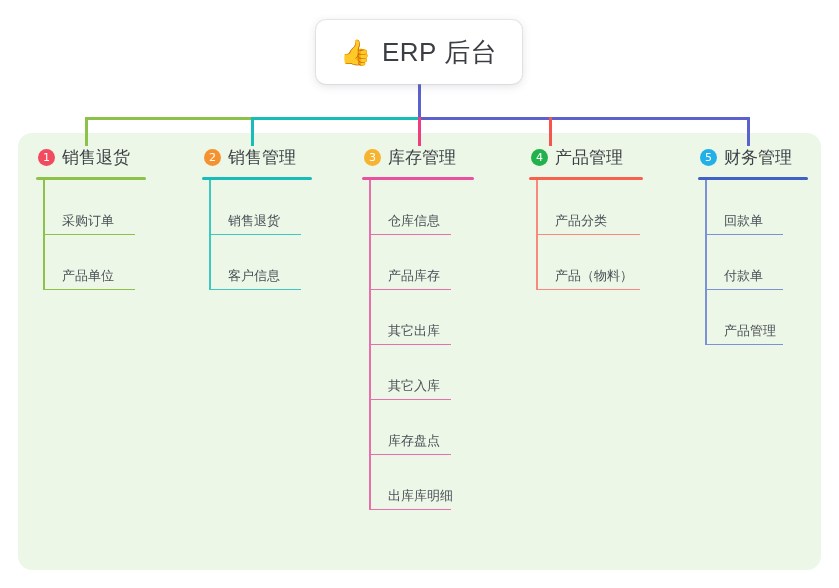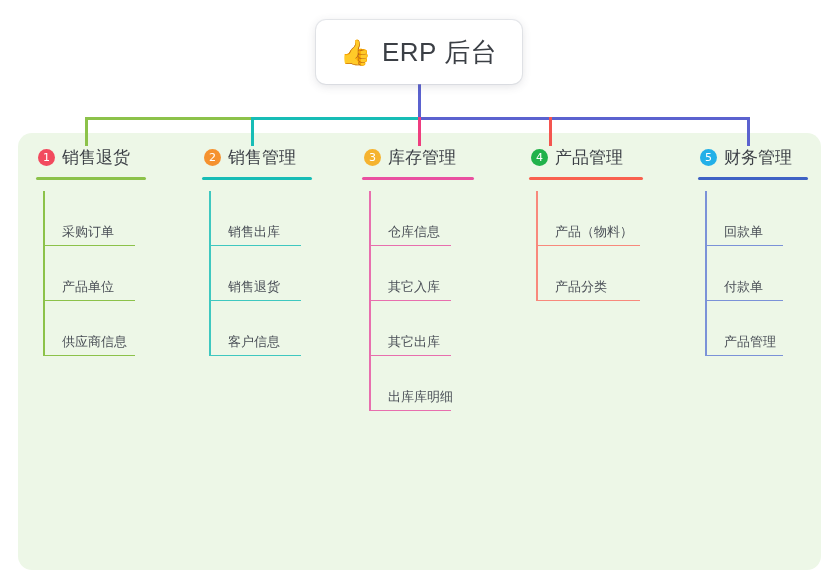--- a/index.html
+++ b/index.html
@@ -103,21 +103,21 @@
     white-space: nowrap;
   }
   .branch-rule {
     height: 3px;
     border-radius: 2px;
     margin-top: 7px;
   }
 
   .items {
     position: relative;
-    margin-top: 11px;
+    margin-top: 0;
     padding-left: 0;
   }
   .item-spine {
     position: absolute;
     left: 7px;
     top: 0;
     bottom: 0;
     width: 2px;
   }
   .item {
@@ -189,39 +189,31 @@
         <div class="items">
           <div class="item-spine" style="background: rgb(140, 194, 74);"></div>
           <div class="item">
             <span class="item-label">采购订单</span>
             <div class="item-rule" style="background: rgb(140, 194, 74);"></div>
           </div>
           <div class="item">
             <span class="item-label">产品单位</span>
             <div class="item-rule" style="background: rgb(140, 194, 74);"></div>
           </div>
-          <div class="item">
-            <span class="item-label">供应商信息</span>
-            <div class="item-rule" style="background: rgb(140, 194, 74);"></div>
-          </div>
         </div>
       </div>
       <div class="branch c2" style="left: 202px;">
         <div class="branch-header">
           <span class="badge" style="background: rgb(245, 146, 47);">2</span>
           <span class="branch-title">销售管理</span>
         </div>
         <div class="branch-rule" style="background: rgb(23, 189, 182); width: 110px;"></div>
         <div class="items">
           <div class="item-spine" style="background: rgb(63, 200, 192);"></div>
           <div class="item">
-            <span class="item-label">销售出库</span>
-            <div class="item-rule" style="background: rgb(63, 200, 192);"></div>
-          </div>
-          <div class="item">
             <span class="item-label">销售退货</span>
             <div class="item-rule" style="background: rgb(63, 200, 192);"></div>
           </div>
           <div class="item">
             <span class="item-label">客户信息</span>
             <div class="item-rule" style="background: rgb(63, 200, 192);"></div>
           </div>
         </div>
       </div>
       <div class="branch c3" style="left: 362px;">
@@ -230,49 +222,57 @@
           <span class="branch-title">库存管理</span>
         </div>
         <div class="branch-rule" style="background: rgb(233, 80, 160); width: 112px;"></div>
         <div class="items">
           <div class="item-spine" style="background: rgb(232, 111, 174);"></div>
           <div class="item">
             <span class="item-label">仓库信息</span>
             <div class="item-rule" style="background: rgb(232, 111, 174);"></div>
           </div>
           <div class="item">
+            <span class="item-label">产品库存</span>
+            <div class="item-rule" style="background: rgb(232, 111, 174);"></div>
+          </div>
+          <div class="item">
+            <span class="item-label">其它出库</span>
+            <div class="item-rule" style="background: rgb(232, 111, 174);"></div>
+          </div>
+          <div class="item">
             <span class="item-label">其它入库</span>
             <div class="item-rule" style="background: rgb(232, 111, 174);"></div>
           </div>
           <div class="item">
-            <span class="item-label">其它出库</span>
+            <span class="item-label">库存盘点</span>
             <div class="item-rule" style="background: rgb(232, 111, 174);"></div>
           </div>
           <div class="item">
             <span class="item-label">出库库明细</span>
             <div class="item-rule" style="background: rgb(232, 111, 174);"></div>
           </div>
         </div>
       </div>
       <div class="branch c4" style="left: 529px;">
         <div class="branch-header">
           <span class="badge" style="background: rgb(33, 178, 75);">4</span>
           <span class="branch-title">产品管理</span>
         </div>
         <div class="branch-rule" style="background: rgb(249, 97, 79); width: 114px;"></div>
         <div class="items">
           <div class="item-spine" style="background: rgb(248, 137, 124);"></div>
           <div class="item">
+            <span class="item-label">产品分类</span>
+            <div class="item-rule" style="background: rgb(248, 137, 124);"></div>
+          </div>
+          <div class="item">
             <span class="item-label">产品（物料）</span>
             <div class="item-rule" style="background: rgb(248, 137, 124);"></div>
           </div>
-          <div class="item">
-            <span class="item-label">产品分类</span>
-            <div class="item-rule" style="background: rgb(248, 137, 124);"></div>
-          </div>
         </div>
       </div>
       <div class="branch c5" style="left: 698px;">
         <div class="branch-header">
           <span class="badge" style="background: rgb(34, 176, 232);">5</span>
           <span class="branch-title">财务管理</span>
         </div>
         <div class="branch-rule" style="background: rgb(63, 98, 196); width: 110px;"></div>
         <div class="items">
           <div class="item-spine" style="background: rgb(123, 146, 216);"></div>

